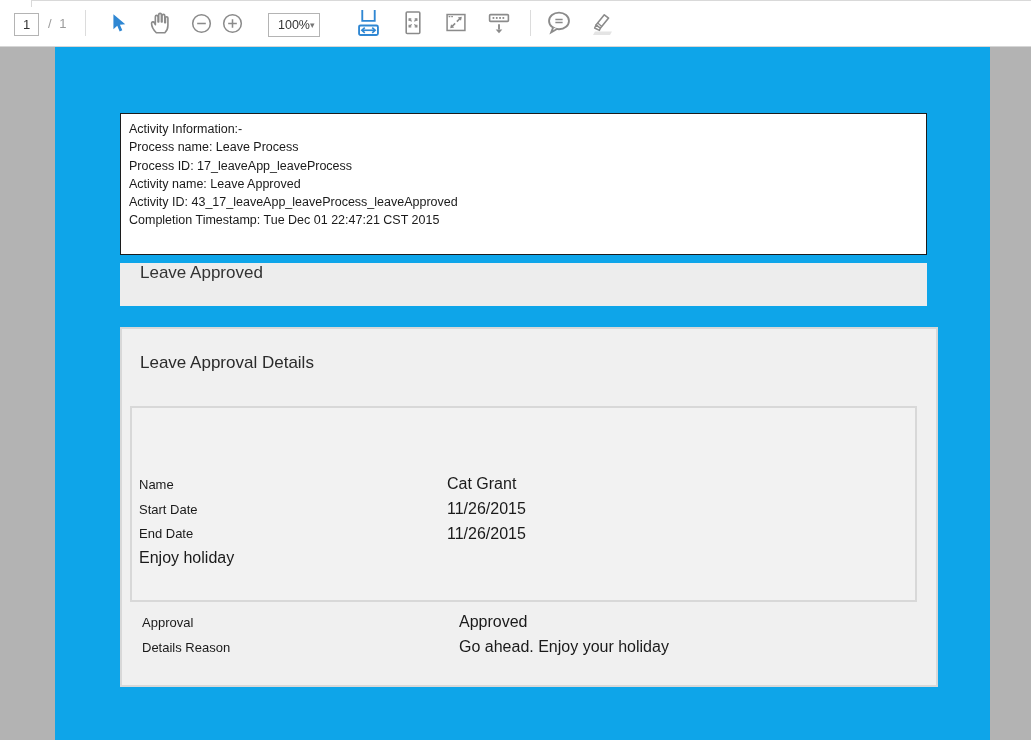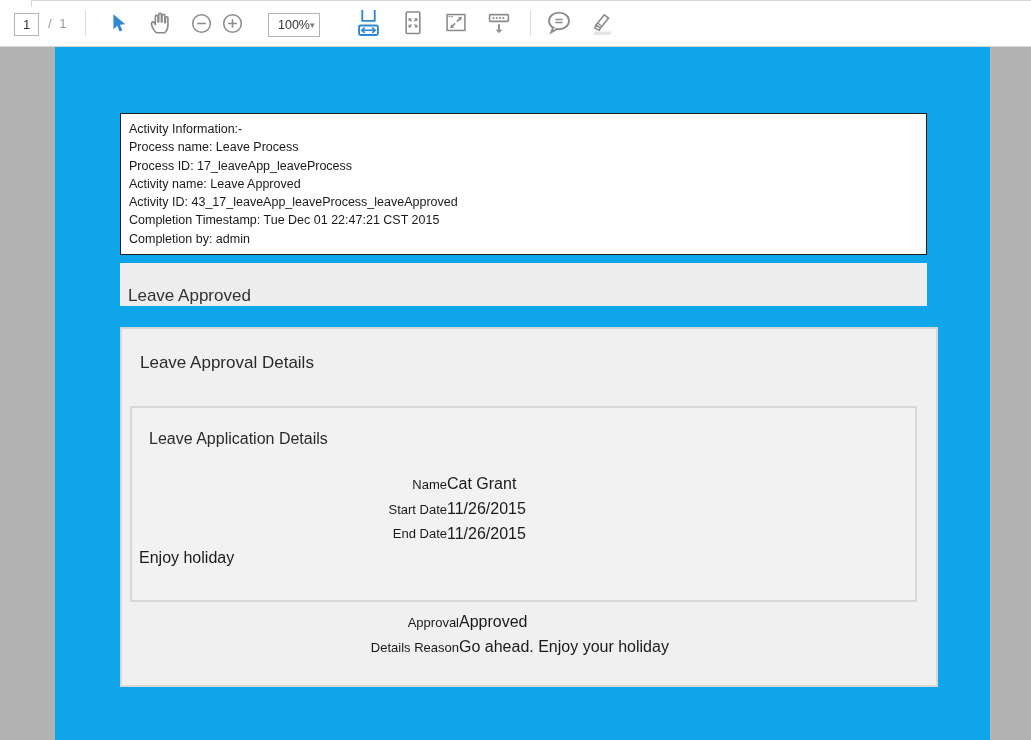--- a/index.html
+++ b/index.html
@@ -56,27 +56,27 @@
   .page *{box-sizing:border-box;}
 
   .activity-box{
     position:absolute;left:65px;top:67px;width:807px;height:142px;
     border:1px solid #1c1c1c;background:#fff;padding:6px 8px;
   }
   .activity-box .line{font-size:12.5px;color:#1a1a1a;line-height:18.3px;white-space:nowrap;}
 
   .section-bar{
     position:absolute;left:65px;top:217px;width:807px;height:43px;
-    background:#ededed;display:flex;align-items:flex-end;padding-left:8px;
+    background:#ededed;display:flex;align-items:flex-start;padding-left:20px;
     font-size:17px;color:#333;
   }
 
   .outer-panel{
     position:absolute;left:65px;top:281px;width:818px;height:360px;
-    background:#f0f0f0;border:2px solid #d8d8d8;text-align:right;
+    background:#f0f0f0;border:2px solid #d8d8d8;
   }
   .outer-title{position:absolute;left:18px;top:24px;font-size:17px;color:#2b2b2b;}
 
   .inner-panel{
     position:absolute;left:8px;top:77px;width:787px;height:196px;
     background:#f2f2f2;border:2px solid #d8d8d8;
   }
   .inner-title{position:absolute;left:17px;top:22px;font-size:16px;color:#2b2b2b;}
 
   .inner-rows{position:absolute;left:7px;top:64px;right:7px;}
@@ -215,32 +215,30 @@
   <div class="canvas">
     <div class="page">
 
       <div class="activity-box">
         <div class="line">Activity Information:-</div>
         <div class="line">Process name: Leave Process</div>
         <div class="line">Process ID: 17_leaveApp_leaveProcess</div>
         <div class="line">Activity name: Leave Approved</div>
         <div class="line">Activity ID: 43_17_leaveApp_leaveProcess_leaveApproved</div>
         <div class="line">Completion Timestamp: Tue Dec 01 22:47:21 CST 2015</div>
-        <div class="line">Completion by: admin</div>
       </div>
 
       <div class="section-bar">
         <span>Leave Approved</span>
       </div>
 
       <div class="outer-panel">
         <div class="outer-title">Leave Approval Details</div>
 
         <div class="inner-panel">
-          <div class="inner-title">Leave Application Details</div>
           <div class="inner-rows">
             <div class="field-row">
               <div class="flabel">Name</div>
               <div class="fvalue">Cat Grant</div>
             </div>
             <div class="field-row">
               <div class="flabel">Start Date</div>
               <div class="fvalue">11/26/2015</div>
             </div>
             <div class="field-row">

